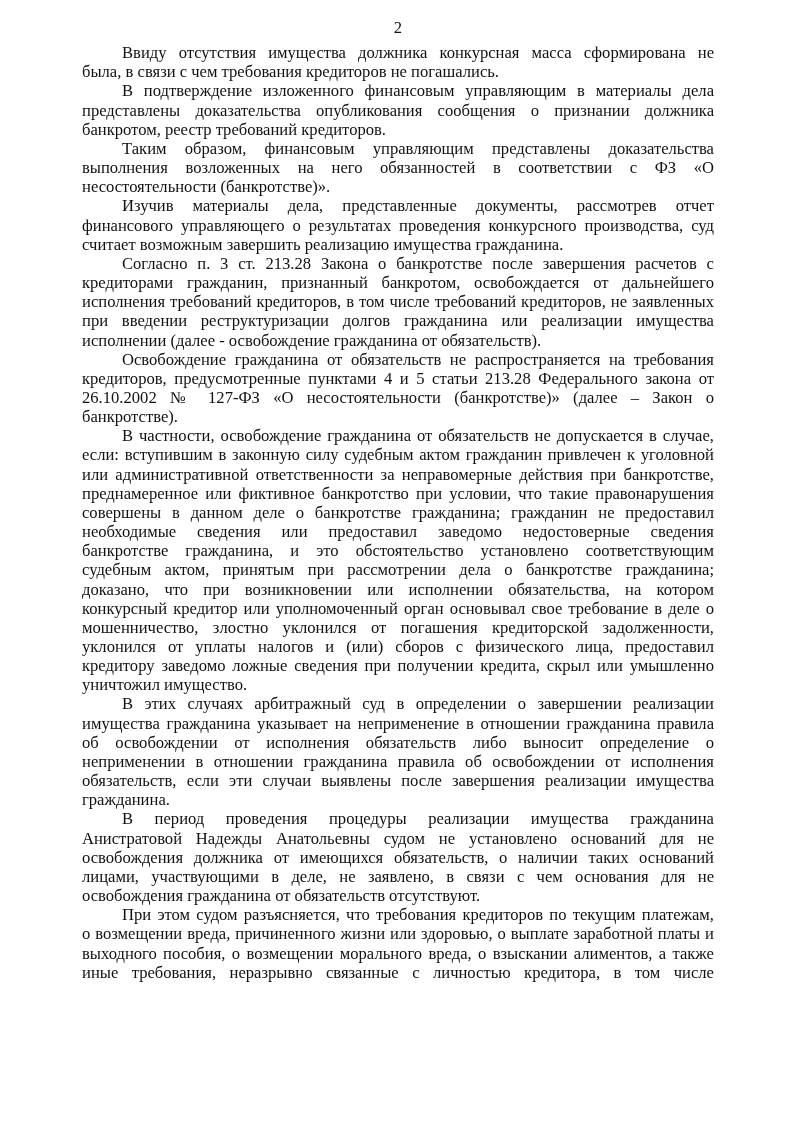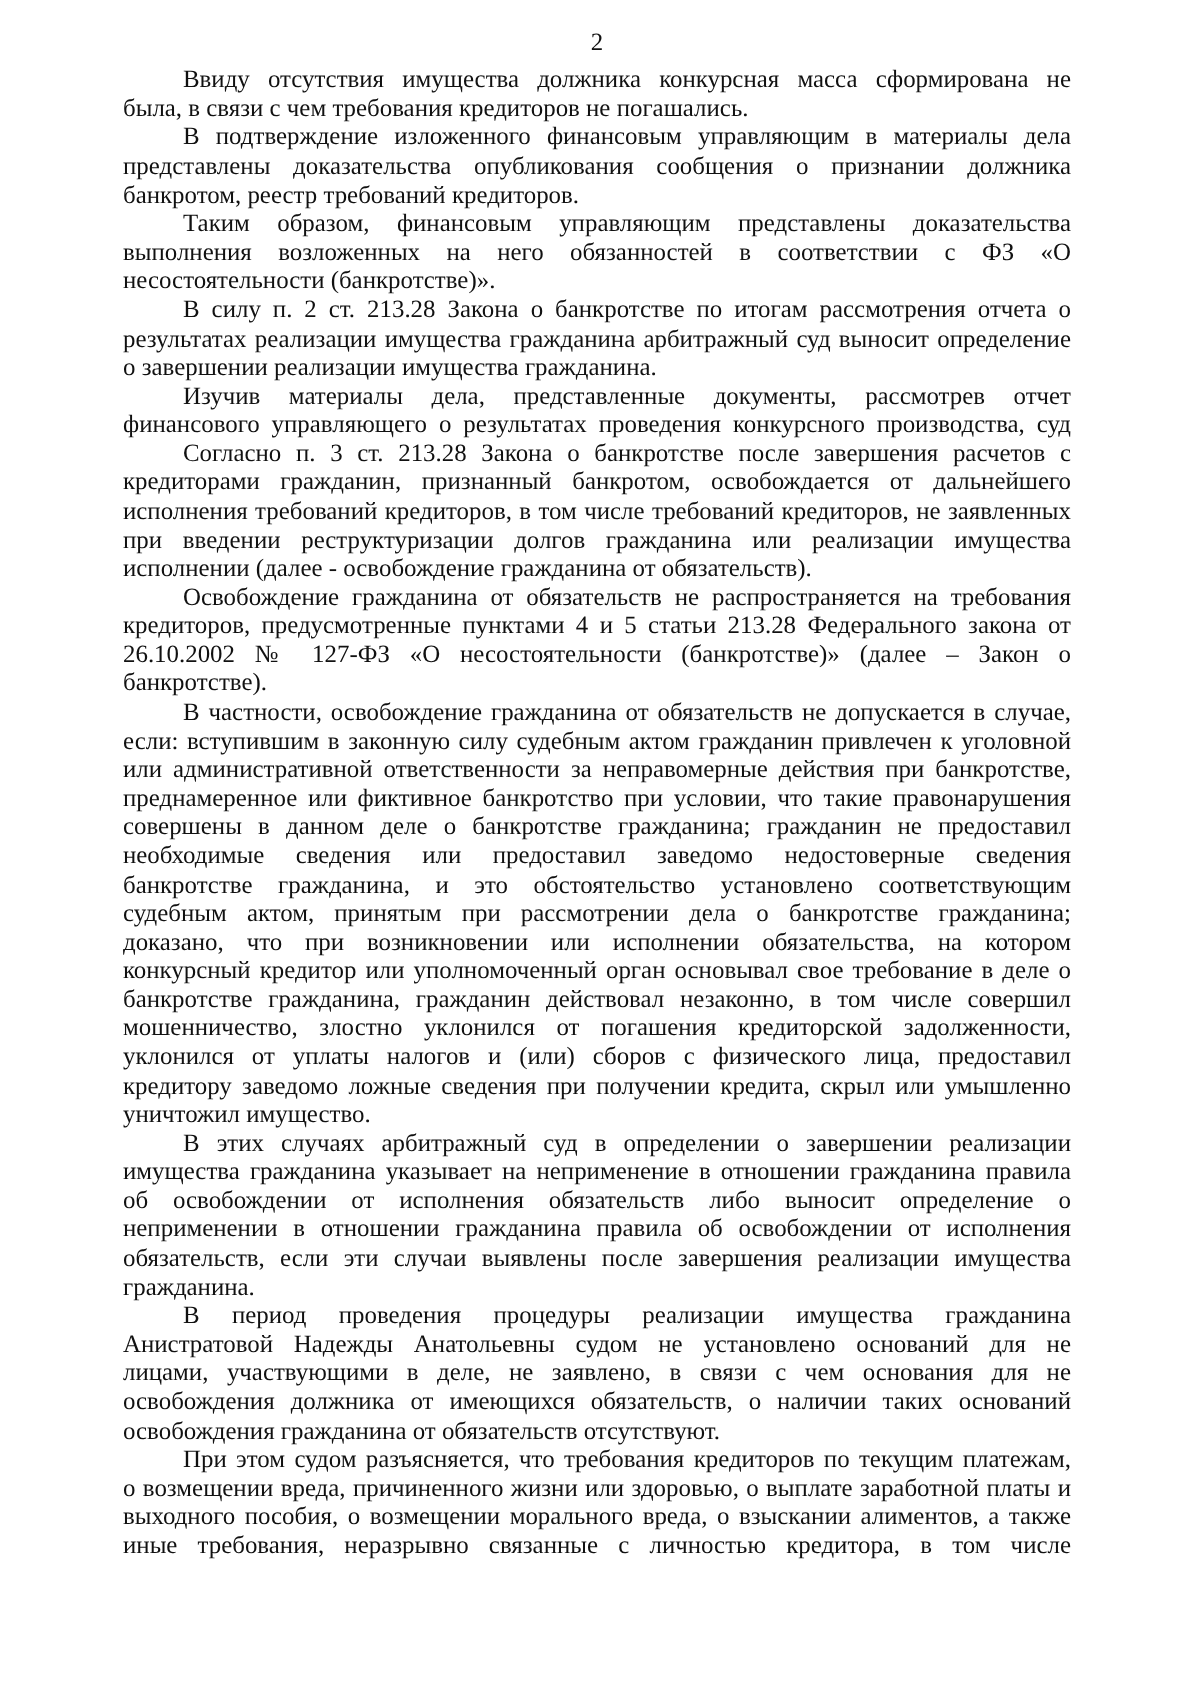--- a/index.html
+++ b/index.html
@@ -30,27 +30,23 @@
         <span class="line">В подтверждение изложенного финансовым управляющим в материалы дела</span>
         <span class="line">представлены доказательства опубликования сообщения о признании должника</span>
         <span class="line last">банкротом, реестр требований кредиторов.</span>
       </div>
       <div class="para">
         <span class="line">Таким образом, финансовым управляющим представлены доказательства</span>
         <span class="line">выполнения возложенных на него обязанностей в соответствии с ФЗ «О</span>
         <span class="line last">несостоятельности (банкротстве)».</span>
       </div>
       <div class="para">
-        <span class="line">В силу п. 2 ст. 213.28 Закона о банкротстве по итогам рассмотрения отчета о</span>
-        <span class="line">результатах реализации имущества гражданина арбитражный суд выносит определение</span>
-        <span class="line last">о завершении реализации имущества гражданина.</span>
-      </div>
-      <div class="para">
         <span class="line">Изучив материалы дела, представленные документы, рассмотрев отчет</span>
         <span class="line">финансового управляющего о результатах проведения конкурсного производства, суд</span>
+        <span class="line last">считает возможным завершить реализацию имущества гражданина.</span>
       </div>
       <div class="para">
         <span class="line">Согласно п. 3 ст. 213.28 Закона о банкротстве после завершения расчетов с</span>
         <span class="line">кредиторами гражданин, признанный банкротом, освобождается от дальнейшего</span>
         <span class="line">исполнения требований кредиторов, в том числе требований кредиторов, не заявленных</span>
         <span class="line">при введении реструктуризации долгов гражданина или реализации имущества</span>
         <span class="line last">исполнении (далее - освобождение гражданина от обязательств).</span>
       </div>
       <div class="para">
         <span class="line">Освобождение гражданина от обязательств не распространяется на требования</span>
@@ -62,39 +58,38 @@
         <span class="line">В частности, освобождение гражданина от обязательств не допускается в случае,</span>
         <span class="line">если: вступившим в законную силу судебным актом гражданин привлечен к уголовной</span>
         <span class="line">или административной ответственности за неправомерные действия при банкротстве,</span>
         <span class="line">преднамеренное или фиктивное банкротство при условии, что такие правонарушения</span>
         <span class="line">совершены в данном деле о банкротстве гражданина; гражданин не предоставил</span>
         <span class="line">необходимые сведения или предоставил заведомо недостоверные сведения</span>
         <span class="line">банкротстве гражданина, и это обстоятельство установлено соответствующим</span>
         <span class="line">судебным актом, принятым при рассмотрении дела о банкротстве гражданина;</span>
         <span class="line">доказано, что при возникновении или исполнении обязательства, на котором</span>
         <span class="line">конкурсный кредитор или уполномоченный орган основывал свое требование в деле о</span>
-        <span class="line">банкротстве гражданина, гражданин действовал незаконно, в том числе совершил</span>
         <span class="line">мошенничество, злостно уклонился от погашения кредиторской задолженности,</span>
         <span class="line">уклонился от уплаты налогов и (или) сборов с физического лица, предоставил</span>
         <span class="line">кредитору заведомо ложные сведения при получении кредита, скрыл или умышленно</span>
         <span class="line last">уничтожил имущество.</span>
       </div>
       <div class="para">
         <span class="line">В этих случаях арбитражный суд в определении о завершении реализации</span>
         <span class="line">имущества гражданина указывает на неприменение в отношении гражданина правила</span>
         <span class="line">об освобождении от исполнения обязательств либо выносит определение о</span>
         <span class="line">неприменении в отношении гражданина правила об освобождении от исполнения</span>
         <span class="line">обязательств, если эти случаи выявлены после завершения реализации имущества</span>
         <span class="line last">гражданина.</span>
       </div>
       <div class="para">
         <span class="line">В период проведения процедуры реализации имущества гражданина</span>
         <span class="line">Анистратовой Надежды Анатольевны судом не установлено оснований для не</span>
+        <span class="line">освобождения должника от имеющихся обязательств, о наличии таких оснований</span>
         <span class="line">лицами, участвующими в деле, не заявлено, в связи с чем основания для не</span>
-        <span class="line">освобождения должника от имеющихся обязательств, о наличии таких оснований</span>
         <span class="line last">освобождения гражданина от обязательств отсутствуют.</span>
       </div>
       <div class="para">
         <span class="line">При этом судом разъясняется, что требования кредиторов по текущим платежам,</span>
         <span class="line">о возмещении вреда, причиненного жизни или здоровью, о выплате заработной платы и</span>
         <span class="line">выходного пособия, о возмещении морального вреда, о взыскании алиментов, а также</span>
         <span class="line">иные требования, неразрывно связанные с личностью кредитора, в том числе</span>
       </div>
     </div>
 </div>

